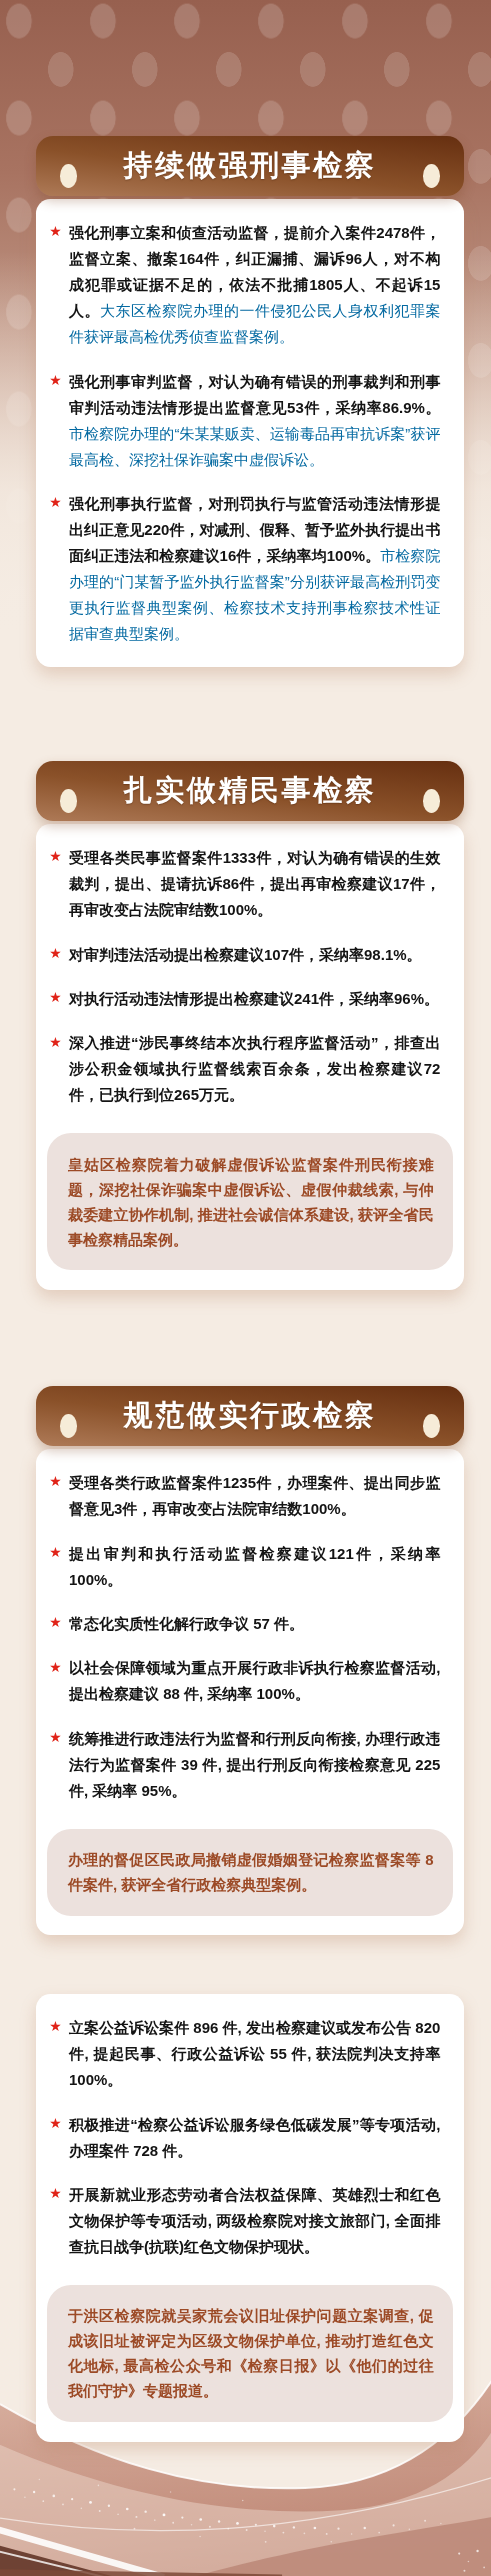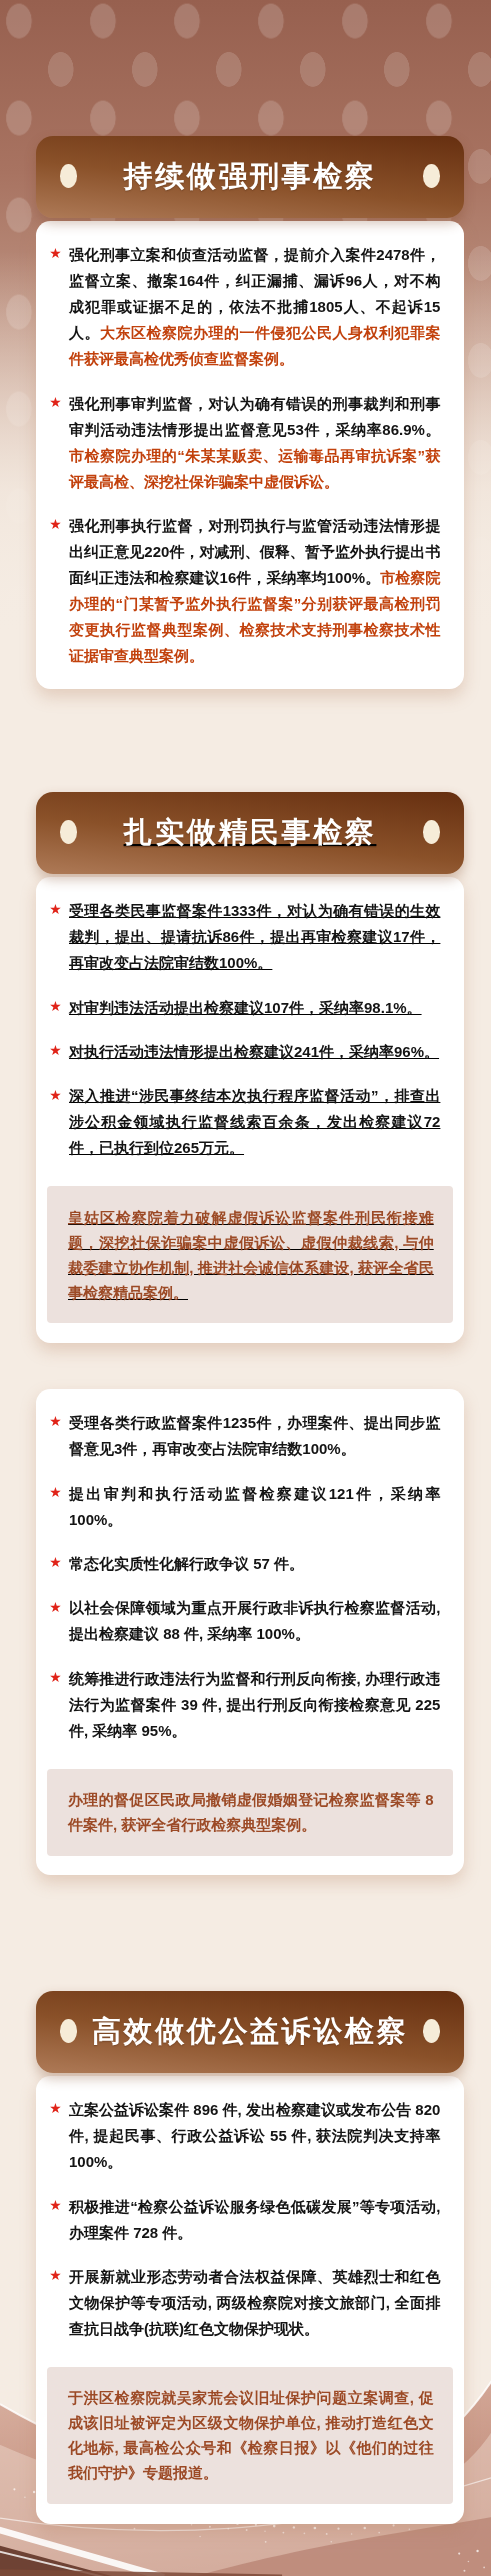--- a/index.html
+++ b/index.html
@@ -17,23 +17,23 @@
       radial-gradient(ellipse 13px 17.7px at 13.8px 18.4px, rgba(255,255,255,.15) 96%, rgba(255,255,255,0) 100%),
       linear-gradient(180deg, #97604f 0%, #a87361 26%, #c49c8b 55%, #e3cfc0 80%, #f5ece3 100%);
     background-size:auto,84px 97px,84px 97px,auto;
     background-position:0 0,5.2px 2.6px,47px 51px,0 0;
     background-repeat:no-repeat,repeat,repeat,no-repeat;
   }
   
   .waves{position:absolute;left:0;bottom:0;width:492px;height:256px;z-index:1;}
   
   .section{position:absolute;left:36px;width:428px;z-index:2;}
-  #s0{top:136px;} #s1{top:792px;text-decoration:underline;} #s2{top:1386px;} #s3{top:1991px;}
+  #s0{top:136px;} #s1{top:761px;} #s2{top:1386px;} #s3{top:1991px;}
   .hdr{
-    position:relative;height:82px;border-radius:17px;
+    position:relative;height:60px;border-radius:17px;
     background:linear-gradient(186deg,#662f10 0%,#8a5129 55%,#ae7a57 100%);
     display:flex;align-items:center;justify-content:center;
     box-shadow:0 5.2px 11.8px rgba(125,68,38,.30);
   }
   .hdr h2{
     margin:0;color:#ffffff;font-size:29px;font-weight:900;letter-spacing:2.6px;
     text-shadow:0 1.3px 1.3px rgba(60,25,5,.35);white-space:nowrap;
   }
   .dot{position:absolute;top:28px;width:17px;height:23.6px;border-radius:50%;background:#f6ecd8;}
   .dot-l{left:23.6px;} .dot-r{right:23.6px;}
@@ -44,23 +44,23 @@
   }
   .item{position:relative;margin:0 0 18.4px 0;}
   .item:last-child{margin-bottom:0;}
   .star{
     position:absolute;left:-19.7px;top:5.2px;font-size:13.8px;line-height:13.8px;color:#e02318;
   }
   .txt{
     margin:0;font-size:15px;line-height:26px;color:#141414;font-weight:600;
     text-align:justify;
   }
-  .em{color:#c2410c;font-weight:700;}
+  .em{color:#0369a1;font-weight:400;}
   .note{
-    background:#ece1dd;border-radius:4px;
+    background:#ece1dd;border-radius:24px;
     margin:25px -13px 0 -22px;
     padding:18.4px 19.7px 18.4px 21px;
   }
   .note p{
     margin:0;font-size:15px;line-height:25px;color:#9c4a26;font-weight:700;text-align:justify;
   }
 </style>
 </head>
 <body>
 
@@ -186,20 +186,25 @@
       <span class="star">★</span>
       <p class="txt"><span>深入推进“涉民事终结本次执行程序监督活动”，排查出涉公积金领域执行监督线索百余条，发出检察建议72件，已执行到位265万元。</span></p>
     </div>
     <div class="note">
       <p>皇姑区检察院着力破解虚假诉讼监督案件刑民衔接难题，深挖社保诈骗案中虚假诉讼、虚假仲裁线索, 与仲裁委建立协作机制, 推进社会诚信体系建设, 获评全省民事检察精品案例。</p>
     </div>
   </div>
 </section>
 
 <section class="section" id="s2">
+  <div class="hdr">
+    <span class="dot dot-l"></span>
+    <h2>规范做实行政检察</h2>
+    <span class="dot dot-r"></span>
+  </div>
   <div class="card">
     <div class="item">
       <span class="star">★</span>
       <p class="txt"><span>受理各类行政监督案件1235件，办理案件、提出同步监督意见3件，再审改变占法院审结数100%。</span></p>
     </div>
     <div class="item">
       <span class="star">★</span>
       <p class="txt"><span>提出审判和执行活动监督检察建议121件，采纳率100%。</span></p>
     </div>
     <div class="item">
@@ -214,25 +219,20 @@
       <span class="star">★</span>
       <p class="txt"><span>统筹推进行政违法行为监督和行刑反向衔接, 办理行政违法行为监督案件 39 件, 提出行刑反向衔接检察意见 225 件, 采纳率 95%。</span></p>
     </div>
     <div class="note">
       <p>办理的督促区民政局撤销虚假婚姻登记检察监督案等 8 件案件, 获评全省行政检察典型案例。</p>
     </div>
   </div>
 </section>
 
 <section class="section" id="s3">
-  <div class="hdr">
-    <span class="dot dot-l"></span>
-    <h2>高效做优公益诉讼检察</h2>
-    <span class="dot dot-r"></span>
-  </div>
   <div class="card">
     <div class="item">
       <span class="star">★</span>
       <p class="txt"><span>立案公益诉讼案件 896 件, 发出检察建议或发布公告 820 件, 提起民事、行政公益诉讼 55 件, 获法院判决支持率 100%。</span></p>
     </div>
     <div class="item">
       <span class="star">★</span>
       <p class="txt"><span>积极推进“检察公益诉讼服务绿色低碳发展”等专项活动, 办理案件 728 件。</span></p>
     </div>
     <div class="item">

